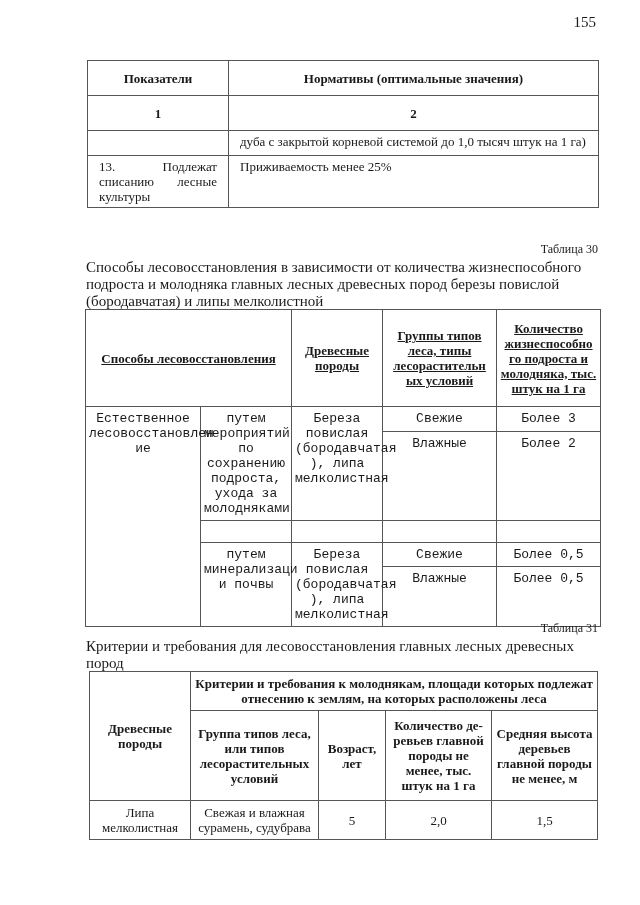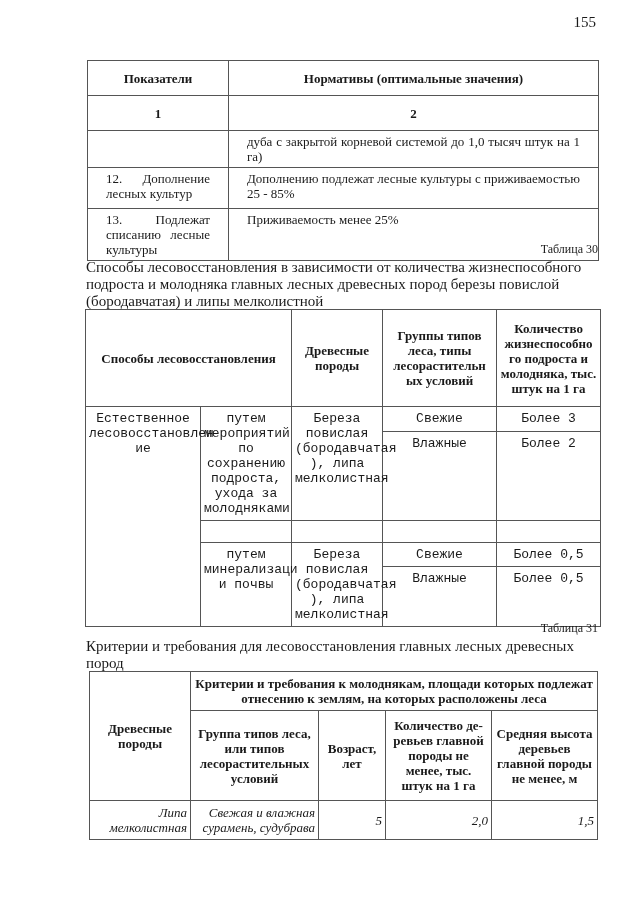--- a/index.html
+++ b/index.html
@@ -11,34 +11,34 @@
   .abs { position: absolute; }
   .page-num { top: 14px; right: 44px; font-size: 15px; text-align: center; }
   table { border-collapse: collapse; position: absolute; table-layout: fixed; }
   td, th { border: 1px solid #555; padding: 4px 3px; vertical-align: top; font-size: 13px; line-height: 15px; }
   th { font-weight: bold; text-align: center; vertical-align: middle; }
   .j { text-align: justify; text-align-last: left; }
 
   
   #t1 { left: 87px; top: 60px; width: 511px; }
   #t1 th { height: 26px; }
-  #t1 td { padding: 3px 18px; }
+  #t1 td { padding: 3px 11px; }
 
   .caption-num { font-size: 12px; text-align: right; right: 42px; }
   .caption-title { font-size: 15px; line-height: 17px; left: 86px; width: 515px; }
 
   
   #t30 { left: 85px; top: 309px; width: 515px; }
-  #t30 th { height: 88px; }
+  #t30 th { height: 88px; text-decoration: underline; }
   #t30 td { text-align: center; font-family: Liberation Mono, monospace; }
   #t30 td.spacer { height: 13px; }
 
   
   #t31 { left: 89px; top: 671px; width: 508px; }
-  #t31 td { text-align: right; vertical-align: middle; font-style: italic; }
+  #t31 td { text-align: center; vertical-align: middle; }
 </style>
 </head>
 <body>
 
 <div class="abs page-num">155</div>
 
 <table id="t1">
   <colgroup>
       <col style="width:141px">
       <col style="width:370px">
@@ -48,24 +48,20 @@
     <th>Показатели</th>
     <th>Нормативы (оптимальные значения)</th>
   </tr>
   <tr>
     <th>1</th>
     <th>2</th>
   </tr>
   <tr style="height:25px">
     <td class="j"></td>
     <td class="j">дуба с закрытой корневой системой до 1,0 тысяч штук на 1 га)</td>
-  </tr>
-  <tr style="height:41px">
-    <td class="j">12. Дополнение лесных культур</td>
-    <td class="j">Дополнению подлежат лесные культуры с приживаемостью 25 - 85%</td>
   </tr>
   <tr style="height:42px">
     <td class="j">13. Подлежат списанию лесные культуры</td>
     <td class="j">Приживаемость менее 25%</td>
   </tr>
 </tbody>
   </table>
 
 <div class="abs caption-num" style="top:242px">Таблица 30</div>
 <div class="abs caption-title" style="top:259px">Способы лесовосстановления в зависимости от количества жизнеспособного подроста и молодняка главных лесных древесных пород березы повислой (бородавчатая) и липы мелколистной</div>

